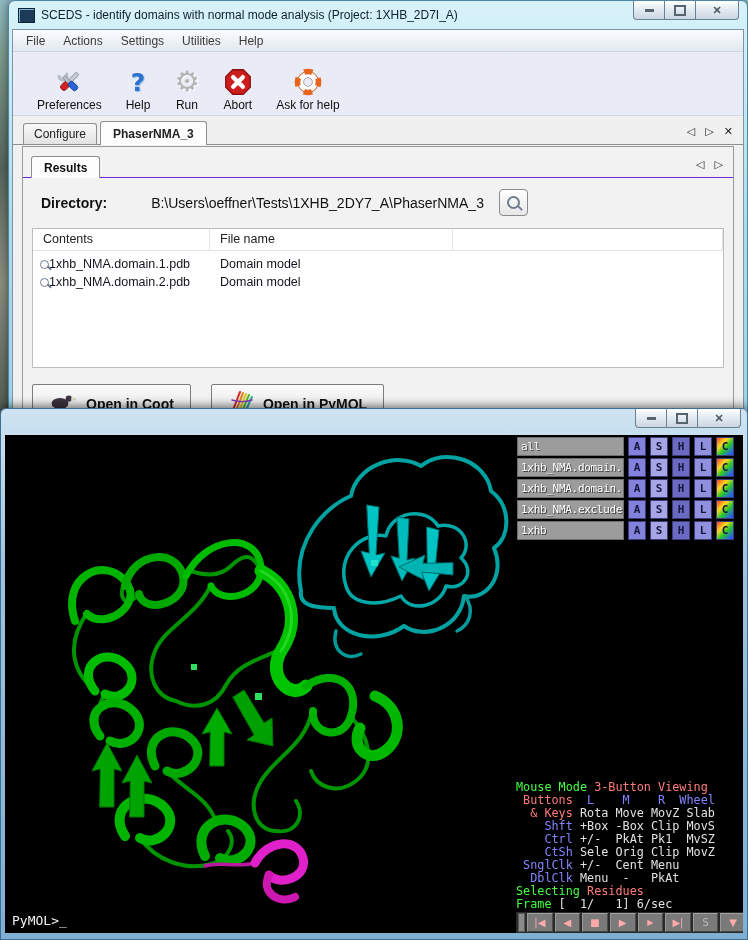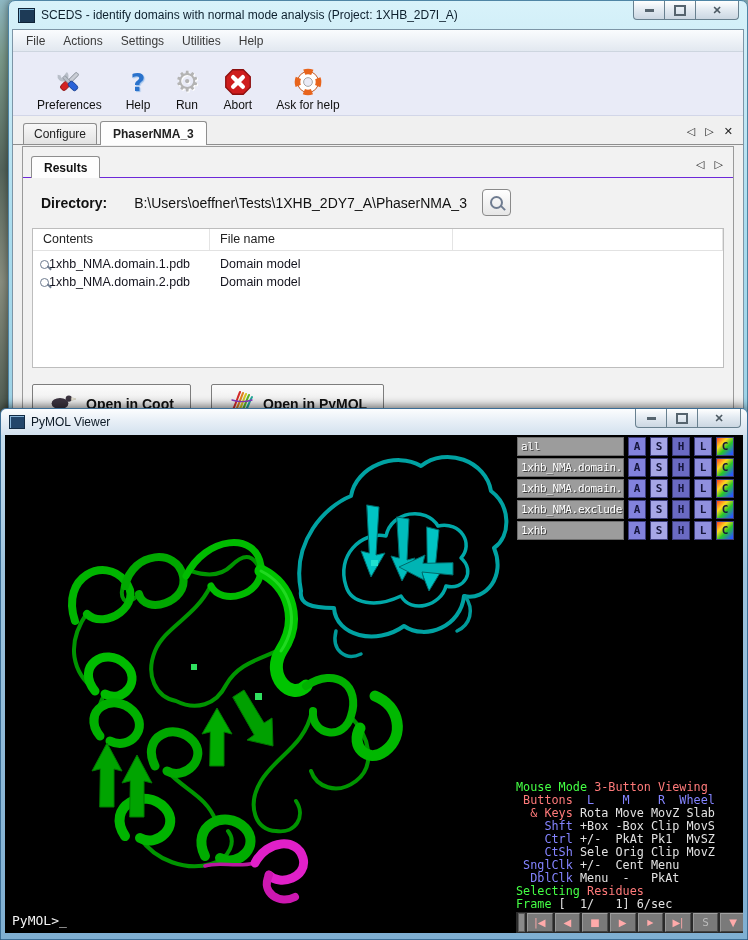--- a/index.html
+++ b/index.html
@@ -40,21 +40,21 @@
   .tab.active{background:#fdfdfd;font-weight:bold;padding:5px 12px 4px;margin-bottom:-1px;}
   .tab-nav{position:absolute;right:10px;bottom:6px;display:flex;gap:10px;font-size:11px;color:#222;}
   .tab-nav span{cursor:default;}
   .results-frame{margin:1px 9px 0 9px;height:275px;border:1px solid #9a9a9a;background:#f2f2f2;position:relative;}
   .inner-tabs{height:26px;padding:4px 8px 0;border-bottom:1px solid #6d28d9;display:flex;align-items:flex-end;position:relative;}
   .itab{background:#fdfdfd;border:1px solid #8e8e8e;border-bottom:none;border-radius:3px 3px 0 0;
     font-weight:bold;font-size:12px;padding:4px 12px 3px;margin-bottom:-1px;color:#111;}
   .page{padding:11px 9px 0 9px;}
   .dir-row{display:flex;align-items:center;font-size:14px;color:#111;}
   .dir-label{font-weight:bold;margin-left:9px;}
-  .dir-value{margin-left:27px;}
+  .dir-value{margin-left:44px;}
   .mag-btn{margin-left:15px;width:27px;height:25px;border:1px solid #8a8a8a;border-radius:4px;
     background:linear-gradient(#ffffff,#e6e6e6);display:flex;align-items:center;justify-content:center;}
   .mag{position:relative;width:9px;height:9px;border:2px solid #6f7c90;border-radius:50%;display:inline-block;flex:none;}
   .mag::after{content:"";position:absolute;width:6px;height:2px;background:#6f7c90;
     transform:rotate(45deg);right:-5px;bottom:-2px;}
   .mag.small{width:7px;height:7px;border-width:1.5px;}
   .mag.small::after{width:5px;height:1.5px;right:-4px;bottom:-1px;}
   .ftable{margin-top:12px;height:138px;background:#fff;border:1px solid #bdbdbd;overflow:hidden;}
   .thead{display:grid;grid-template-columns:177px 243px 1fr;height:22px;border-bottom:1px solid #e2e2e2;box-sizing:border-box;}
   .th{font-size:12.5px;color:#222;padding:3px 0 0 10px;border-right:1px solid #e4e4e4;}
@@ -266,24 +266,20 @@
               </span>
               <span>Open in PyMOL</span>
             </button>
           </div>
         </div>
       </div>
     </div>
   </section>
 
   <section id="pymol">
-    <div class="pm-titlebar">
-      <span class="pm-icon"></span>
-      <span class="pm-title">PyMOL Viewer</span>
-    </div>
     <div class="win-controls" style="right:6px;">
       <div class="wbtn">
           <span class="g-min"></span>
         </div>
       <div class="wbtn">
           <span class="g-max"></span>
         </div>
       <div class="wbtn">
           <span class="g-close">✕</span>
         </div>

